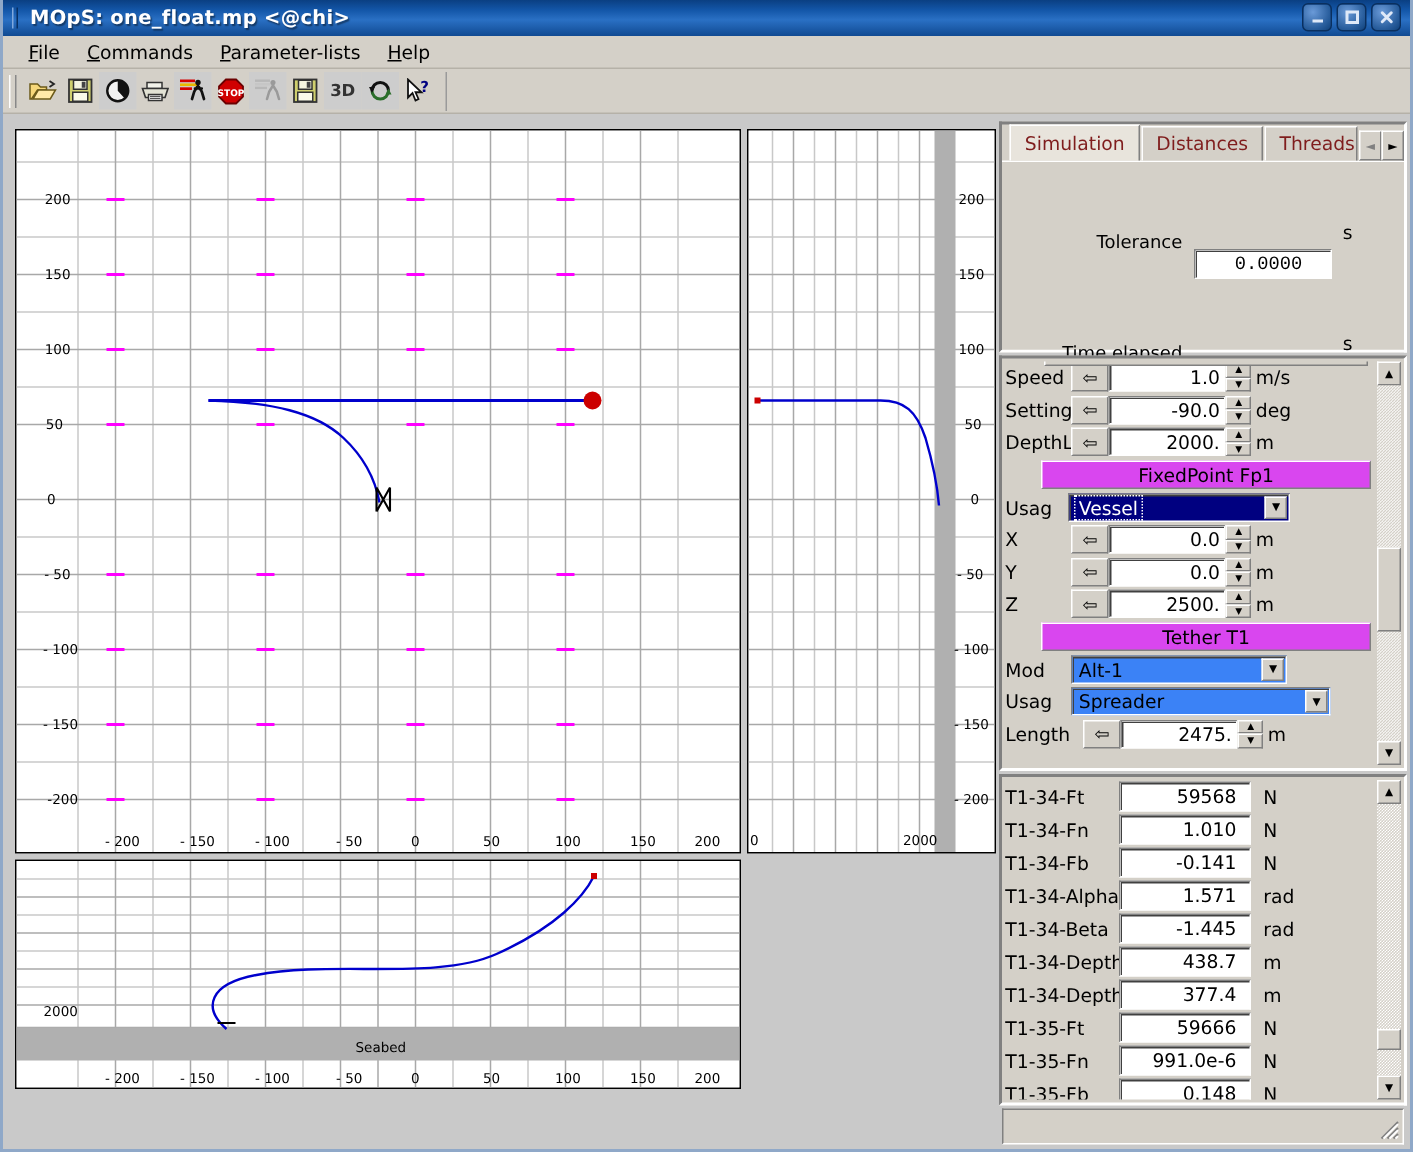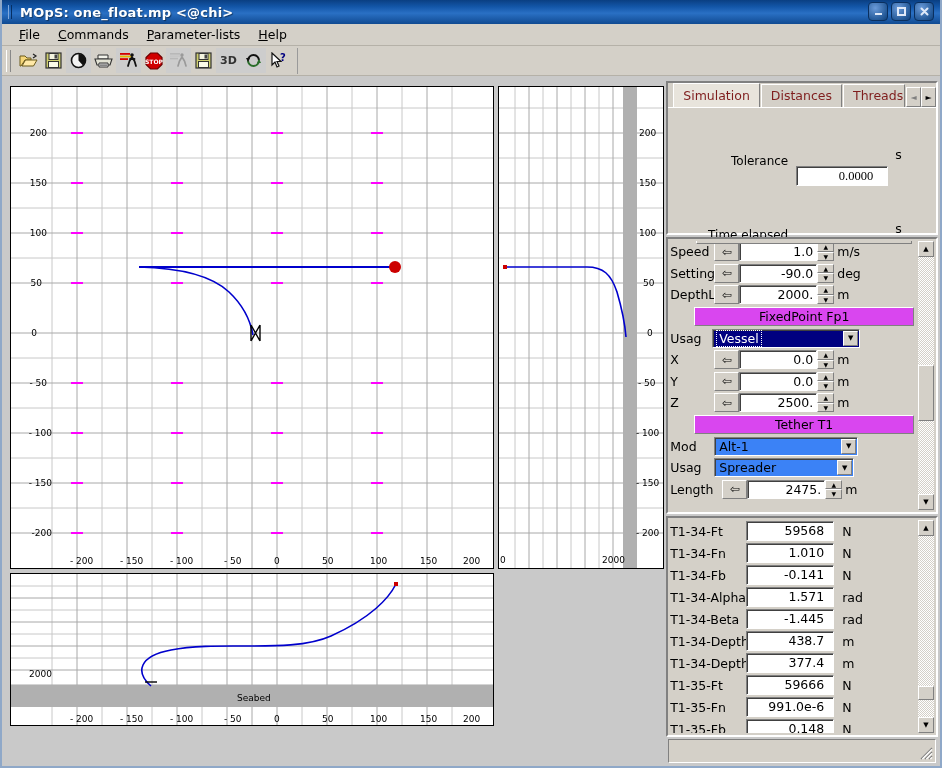--- a/index.html
+++ b/index.html
@@ -194,23 +194,23 @@
     white-space: nowrap;
     margin-top: 14px;
   }
   .field {
     background: #ffffff;
     border: 1px solid;
     border-color: #808080 #ffffff #ffffff #808080;
     box-shadow: inset 1px 1px 0 #404040;
     height: 20px; line-height: 18px;
     text-align: right;
-    padding-right: 14px;
+    padding-right: 19px;
     font-size: 12.5px;
-    font-family: Liberation Serif, serif;
+    font-family: Liberation Mono, monospace;
     margin-top: 44px;
   }
   .unit { margin-left: 7px; font-size: 12.5px; }
   .combo {
     background: #ffffff;
     border: 1px solid;
     border-color: #808080 #ffffff #ffffff #808080;
     box-shadow: inset 1px 1px 0 #404040;
     height: 21px;
     display: flex; align-items: center;
@@ -866,21 +866,21 @@
           <div class="prow">
             <div class="plabel">Mod</div>
             <div class="pcombo" style="width:144px">
               <span class="pcombo-txt">Alt-1</span>
               <span class="pcombo-arrow">▼</span>
             </div>
           </div>
 
           <div class="prow">
             <div class="plabel">Usag</div>
-            <div class="pcombo" style="width:140px">
+            <div class="pcombo" style="width:173px">
               <span class="pcombo-txt">Spreader</span>
               <span class="pcombo-arrow">▼</span>
             </div>
           </div>
 
           <div class="prow">
             <div class="plabel" style="width:52px">Length</div>
             <div class="parrow">⇦</div>
             <div class="pvalue">2475.</div>
             <div class="spin">

